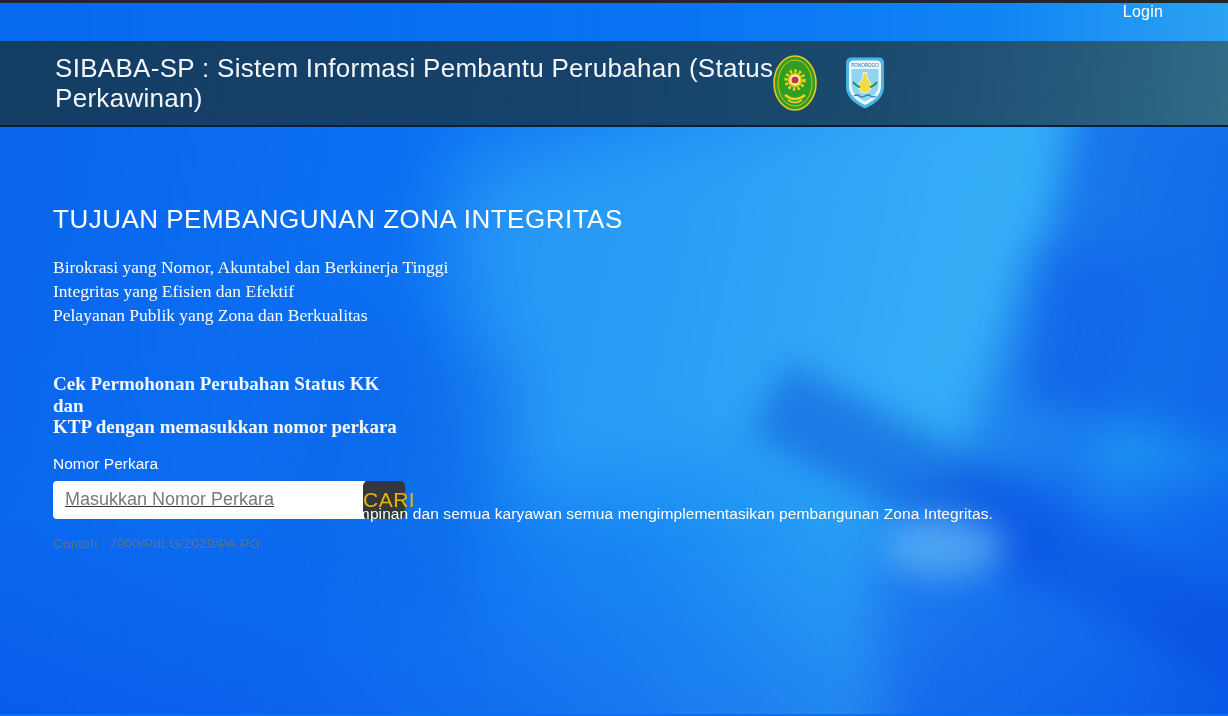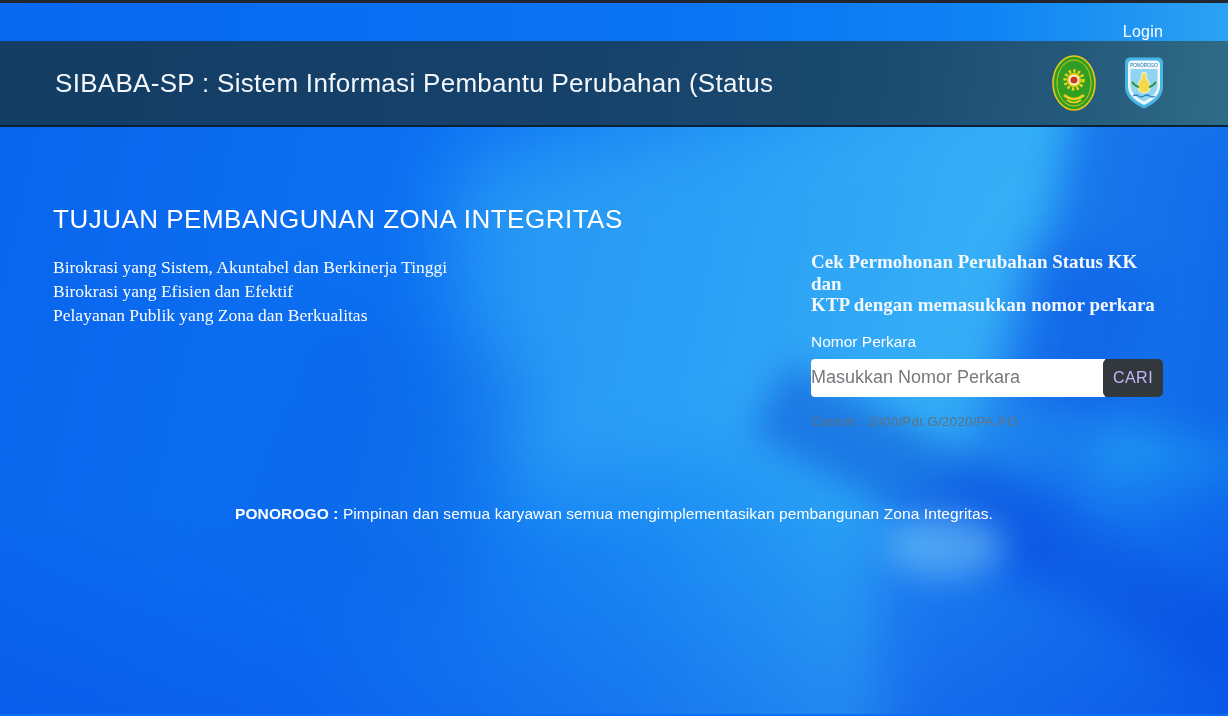--- a/index.html
+++ b/index.html
@@ -4,34 +4,34 @@
 <style>
   * { box-sizing: border-box; margin: 0; padding: 0; }
   html, body { width: 1228px; height: 716px; overflow: hidden; }
   body { font-family: "Liberation Sans", sans-serif; background: #0b6ef3; }
 
   
   .top-edge { height: 3px; background: #22262e; }
   .topbar {
     height: 38px;
     background: linear-gradient(90deg, #0768f0 0%, #0a74f4 55%, #0f83f4 80%, #2ba2f2 100%);
-    display: flex; align-items: flex-end; justify-content: flex-end;
+    display: flex; align-items: flex-start; justify-content: flex-end;
     padding-right: 65px;
   }
   .login-link {
     color: #ffffff; font-size: 16px; text-decoration: none; cursor: pointer;
     letter-spacing: .2px;
   }
 
   
   .app-header {
     height: 86px;
     background: linear-gradient(97deg, #133d63 0%, #16416a 45%, #1a4a6e 70%, #24587a 86%, #2f6c86 100%);
     border-bottom: 2px solid #0a2038;
-    display: flex; align-items: center; justify-content: space-between;
+    display: flex; align-items: center; 
     padding: 0 62px 0 55px;
   }
   .page-title {
     color: #f3f7fb; font-weight: 400; font-size: 26px; line-height: 30px;
     letter-spacing: .3px;
   }
   .page-title span { display: block; }
   .logos { display: flex; align-items: center; gap: 26px; }
   .logos svg { display: block; }
 
@@ -48,20 +48,21 @@
   .sh-beam   { bottom: 150px; right: -50px; width: 540px; height: 80px; background: #0847d0; opacity: .45; filter: blur(16px); transform: rotate(28deg); }
   .sh-bright { bottom: -90px; right: -90px; width: 440px; height: 320px; background: #0953ea; opacity: .5; filter: blur(26px); border-radius: 60px; }
   .sh-blob   { top: 388px; left: 885px; width: 120px; height: 64px; background: #7fd4fa; opacity: .55; filter: blur(16px); border-radius: 50%; }
   .sh-middark{ top: 200px; left: 270px; width: 230px; height: 270px; background: #0a5fe0; opacity: .32; filter: blur(30px); transform: rotate(18deg); }
   .sh-bottom { bottom: 0; left: 0; right: 0; height: 200px; background: linear-gradient(180deg, rgba(6,60,220,0) 0%, rgba(7,62,226,.28) 100%); }
 
   .hero-content {
     position: relative; z-index: 2;
     display: flex; justify-content: space-between;
     padding: 78px 65px 0 53px;
+    flex-direction: column;
   }
 
   
   .section-heading {
     color: #ffffff; font-weight: 400; font-size: 26px; letter-spacing: .5px;
     line-height: 28px; margin-bottom: 22px;
   }
   .goal-item {
     font-family: "Liberation Serif", serif;
     color: #fcfdfe; font-size: 17.5px; line-height: 24px;
@@ -71,29 +72,30 @@
   .search-panel { width: 352px; flex-shrink: 0; margin-top: -2px; }
   .search-heading {
     font-family: "Liberation Serif", serif; font-weight: 700;
     color: #f3f8ff; font-size: 19px; line-height: 21.5px; margin-bottom: 17px; margin-top: 48px;
   }
   .search-heading span { display: block; }
   .case-label { display: block; color: #ffffff; font-size: 15.5px; margin-bottom: 8px; }
   .input-group { display: flex; height: 38px; }
   .case-input {
     flex: 1; min-width: 0; border: none; outline: none;
-    border-radius: 4px 0 0 4px; padding: 0 0;
+    border-radius: 4px 0 0 4px; padding: 0 12px;
     font-family: "Liberation Sans", sans-serif; font-size: 18px; color: #333;
     background: #ffffff;
+    text-decoration: underline;
   }
   .case-input::placeholder { color: #76797d; opacity: 1; }
   .search-button {
-    width: 60px; margin-left: -2px; border: none; cursor: pointer;
-    background: #33383d; color: #c4b5fd; border-radius: 5px;
-    font-family: "Liberation Sans", sans-serif; font-size: 16px; letter-spacing: .5px;
+    width: 42px; margin-left: -2px; border: none; cursor: pointer;
+    background: #33383d; color: #eab308; border-radius: 5px;
+    font-family: "Liberation Sans", sans-serif; font-size: 21px; letter-spacing: .5px;
   }
   .example-hint { margin-top: 17px; font-size: 13.5px; color: #5f7280; letter-spacing: .2px; }
 
   
   .commitment {
     position: absolute; z-index: 2; top: 378px; left: 0; right: 0;
     text-align: center; color: #ffffff; font-size: 15.5px; letter-spacing: .1px;
   }
   .commitment strong { font-weight: 700; }
 </style>
@@ -102,20 +104,21 @@
 
 <div class="top-edge"></div>
 
 <div class="topbar">
   <a class="login-link">Login</a>
 </div>
 
 <header class="app-header">
   <h1 class="page-title">
     <span>SIBABA-SP : Sistem Informasi Pembantu Perubahan (Status</span>
+    <span>Perkawinan)</span>
   </h1>
   <div class="logos">
     <svg width="44" height="56" viewBox="0 0 44 56" aria-hidden="true">
       <ellipse cx="22" cy="28" rx="21" ry="27" fill="#2f9e23" stroke="#e8c61a" stroke-width="1.6"></ellipse>
       <ellipse cx="22" cy="28" rx="17" ry="23" fill="none" stroke="#e8c61a" stroke-width="0.9"></ellipse>
       <circle cx="22" cy="25" r="9" fill="none" stroke="#f2cf1d" stroke-width="3.4" stroke-dasharray="2.4 2.2"></circle>
       <circle cx="22" cy="25" r="7" fill="#f2cf1d"></circle>
       <circle cx="22" cy="25" r="5" fill="#ffffff"></circle>
       <circle cx="22" cy="25" r="3.6" fill="#c43b25"></circle>
       <path d="M12 40 Q22 48 32 40" stroke="#f2cf1d" stroke-width="2.6" fill="none"></path>
@@ -141,22 +144,22 @@
     <div class="sh-middark"></div>
     <div class="sh-beam"></div>
     <div class="sh-bright"></div>
     <div class="sh-blob"></div>
     <div class="sh-bottom"></div>
   </div>
 
   <div class="hero-content">
     <section>
       <h2 class="section-heading">TUJUAN PEMBANGUNAN ZONA INTEGRITAS</h2>
-      <p class="goal-item">Birokrasi yang Sistem, Akuntabel dan Berkinerja Tinggi</p>
-      <p class="goal-item">Birokrasi yang Efisien dan Efektif</p>
+      <p class="goal-item">Birokrasi yang Nomor, Akuntabel dan Berkinerja Tinggi</p>
+      <p class="goal-item">Integritas yang Efisien dan Efektif</p>
       <p class="goal-item">Pelayanan Publik yang Zona dan Berkualitas</p>
     </section>
 
     <section class="search-panel">
       <h3 class="search-heading">
         <span>Cek Permohonan Perubahan Status KK dan</span>
         <span>KTP dengan memasukkan nomor perkara</span>
       </h3>
       <label class="case-label">Nomor Perkara</label>
       <div class="input-group">

